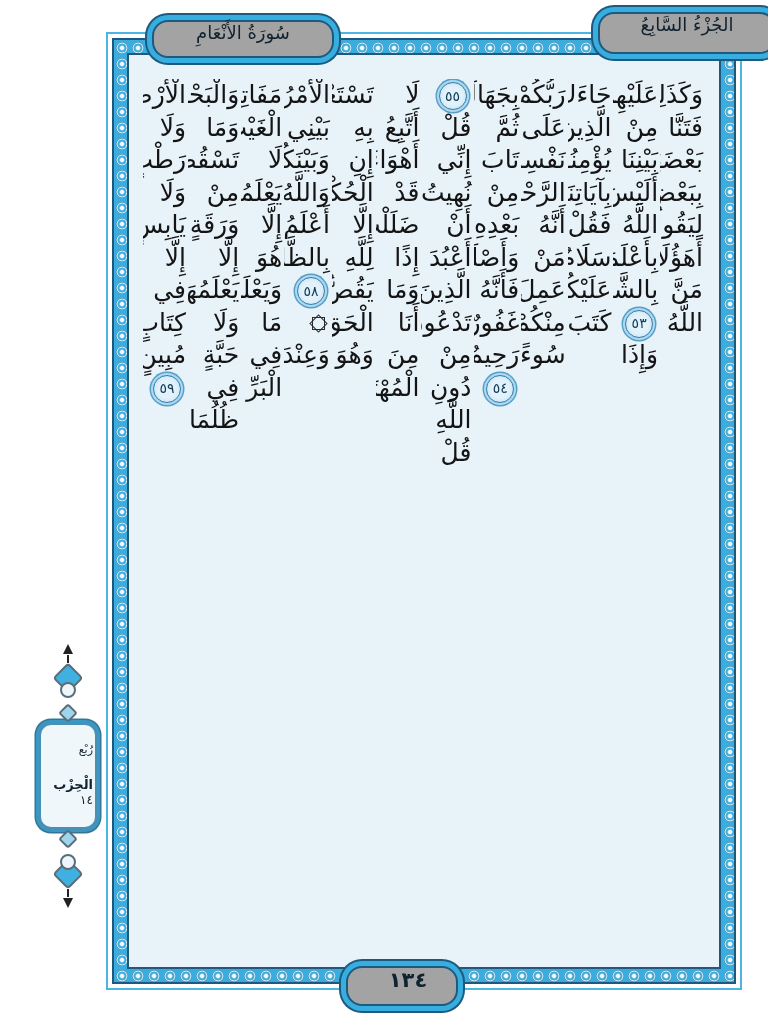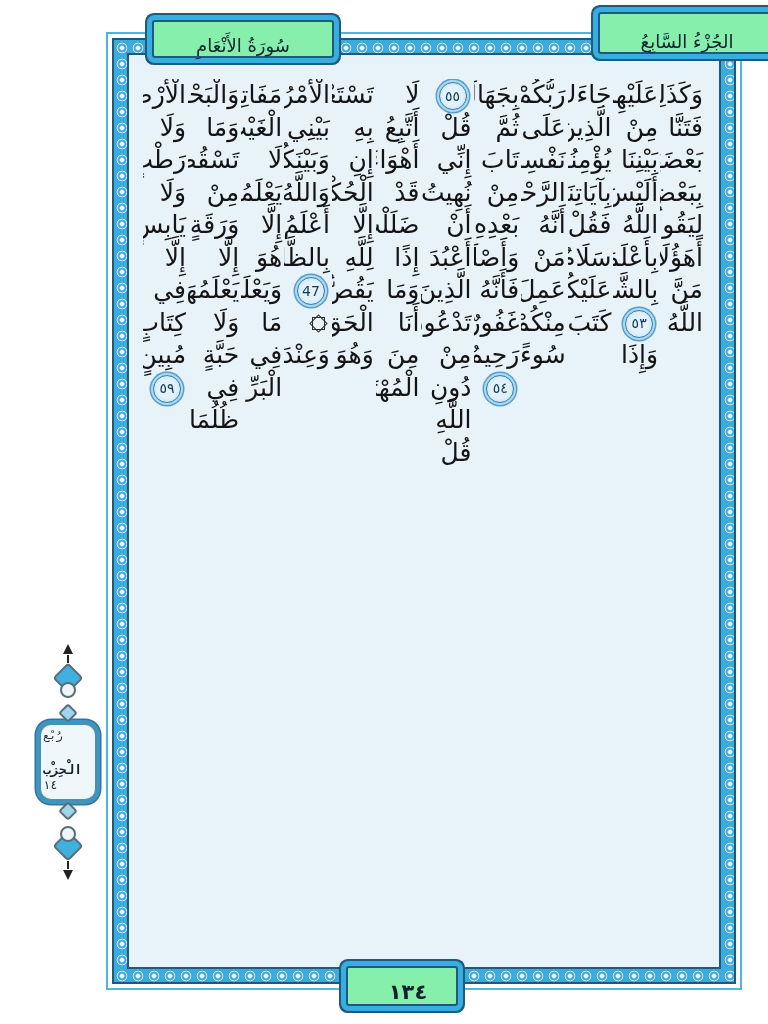--- a/index.html
+++ b/index.html
@@ -25,23 +25,23 @@
   }
   .content{
     width:100%;height:100%;box-sizing:border-box;
     border:2px solid #1e5a7e;background:#e8f2f9;
     padding:24px 14px 14px 14px;
   }
 
   
   .tab{
     position:absolute;box-sizing:border-box;
-    background:#86efac;border:2px solid #1e5a7e;border-radius:3px;
+    background:#a3a3a3;border:2px solid #1e5a7e;border-radius:16px;
     box-shadow:0 0 0 5px #38ade0,0 0 0 7px #1e5a7e;
-    display:flex;align-items:flex-end;justify-content:center;
+    display:flex;align-items:flex-start;justify-content:center;
     color:#10222e;
   }
   .tab-juz{left:598px;top:12px;width:178px;height:42px;font-size:18px;}
   .tab-surah{left:152px;top:20px;width:182px;height:38px;font-size:18px;}
   .tab-page{left:346px;top:966px;width:112px;height:40px;font-size:21px;font-weight:bold;letter-spacing:2px;padding-left:12px;}
 
   
   .text-area{
     height:100%;box-sizing:border-box;
     display:flex;flex-direction:row;justify-content:space-between;
@@ -71,24 +71,24 @@
   .m-arrow{width:0;height:0;border-left:5px solid transparent;border-right:5px solid transparent;}
   .m-arrow.up{border-bottom:10px solid #222;}
   .m-arrow.down{border-top:10px solid #222;}
   .m-stem{width:2px;height:8px;background:#222;}
   .bud{position:relative;width:44px;height:58px;flex:none;}
   .bud .d1{position:absolute;left:50%;top:3px;transform:translateX(-50%) rotate(45deg);width:22px;height:22px;background:#3fb0e0;border:2px solid #5b6d78;border-radius:4px;box-sizing:border-box;}
   .bud .d2{position:absolute;left:50%;top:18px;transform:translateX(-50%);width:16px;height:16px;background:#eef6fb;border:2px solid #5b6d78;border-radius:50%;box-sizing:border-box;}
   .bud .d3{position:absolute;left:50%;bottom:2px;transform:translateX(-50%) rotate(45deg);width:14px;height:14px;background:#9ed4ee;border:2px solid #5b6d78;border-radius:3px;box-sizing:border-box;}
   .bud.flip{transform:scaleY(-1);}
   .cartouche{
-    box-sizing:border-box;width:58px;padding:5px 2px;
+    box-sizing:border-box;width:58px;padding:19px 2px;
     background:#f0f7fb;border:2px solid #4a8fb5;border-radius:12px;
     box-shadow:0 0 0 3px rgba(63,176,224,.55),0 0 0 4.5px #35759a;
-    text-align:left;color:#10222e;font-family:Liberation Mono, monospace;
+    text-align:right;color:#10222e;
   }
   .cartouche .t1{font-size:11px;line-height:1.15;}
   .cartouche .t2{font-size:13px;font-weight:bold;line-height:1.25;margin-top:20px;}
   .cartouche .t3{font-size:12px;line-height:1.3;letter-spacing:1px;}
 </style>
 </head>
 <body>
 
 <div class="page">
 
@@ -97,21 +97,21 @@
       <div class="content">
         <div class="text-area">
             <div class="line"><span>وَكَذَلِكَ فَتَنَّا بَعْضَهُمْ بِبَعْضٍ لِيَقُولُوا أَهَؤُلَاءِ مَنَّ اللَّهُ</span></div>
             <div class="line"><span>عَلَيْهِمْ مِنْ بَيْنِنَا أَلَيْسَ اللَّهُ بِأَعْلَمَ بِالشَّاكِرِينَ</span><span class="vm">٥٣</span><span>وَإِذَا</span></div>
             <div class="line"><span>جَاءَكَ الَّذِينَ يُؤْمِنُونَ بِآيَاتِنَا فَقُلْ سَلَامٌ عَلَيْكُمْ كَتَبَ</span></div>
             <div class="line"><span>رَبُّكُمْ عَلَى نَفْسِهِ الرَّحْمَةَ أَنَّهُ مَنْ عَمِلَ مِنْكُمْ سُوءًا</span></div>
             <div class="line"><span>بِجَهَالَةٍ ثُمَّ تَابَ مِنْ بَعْدِهِ وَأَصْلَحَ فَأَنَّهُ غَفُورٌ رَحِيمٌ</span><span class="vm">٥٤</span></div>
             <div class="line"><span class="vm">٥٥</span><span>قُلْ إِنِّي نُهِيتُ أَنْ أَعْبُدَ الَّذِينَ تَدْعُونَ مِنْ دُونِ اللَّهِ قُلْ</span></div>
             <div class="line"><span>لَا أَتَّبِعُ أَهْوَاءَكُمْ قَدْ ضَلَلْتُ إِذًا وَمَا أَنَا مِنَ الْمُهْتَدِينَ</span></div>
             <div class="line"><span>تَسْتَعْجِلُونَ بِهِ إِنِ الْحُكْمُ إِلَّا لِلَّهِ يَقُصُّ الْحَقَّ وَهُوَ</span></div>
-            <div class="line"><span>الْأَمْرُ بَيْنِي وَبَيْنَكُمْ وَاللَّهُ أَعْلَمُ بِالظَّالِمِينَ</span><span class="vm">47</span><span class="rub"><span class="sq1"></span><span class="sq2"></span></span><span>وَعِنْدَهُ</span></div>
+            <div class="line"><span>الْأَمْرُ بَيْنِي وَبَيْنَكُمْ وَاللَّهُ أَعْلَمُ بِالظَّالِمِينَ</span><span class="vm">٥٨</span><span class="rub"><span class="sq1"></span><span class="sq2"></span></span><span>وَعِنْدَهُ</span></div>
             <div class="line"><span>مَفَاتِحُ الْغَيْبِ لَا يَعْلَمُهَا إِلَّا هُوَ وَيَعْلَمُ مَا فِي الْبَرِّ</span></div>
             <div class="line"><span>وَالْبَحْرِ وَمَا تَسْقُطُ مِنْ وَرَقَةٍ إِلَّا يَعْلَمُهَا وَلَا حَبَّةٍ فِي ظُلُمَاتِ</span></div>
             <div class="line"><span>الْأَرْضِ وَلَا رَطْبٍ وَلَا يَابِسٍ إِلَّا فِي كِتَابٍ مُبِينٍ</span><span class="vm">٥٩</span></div>
           </div>
       </div>
     </div>
   </div>
 
   <div class="tab tab-juz">
     <span>الجُزْءُ السَّابِعُ</span>

